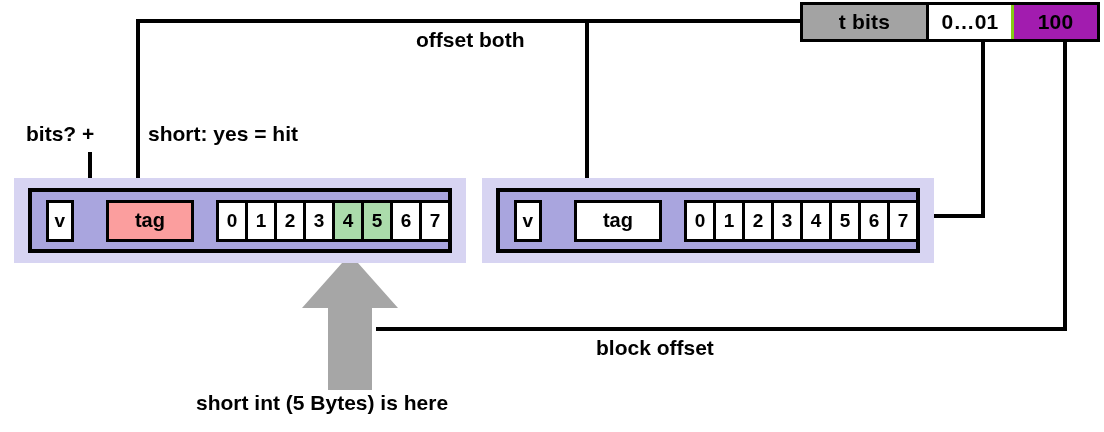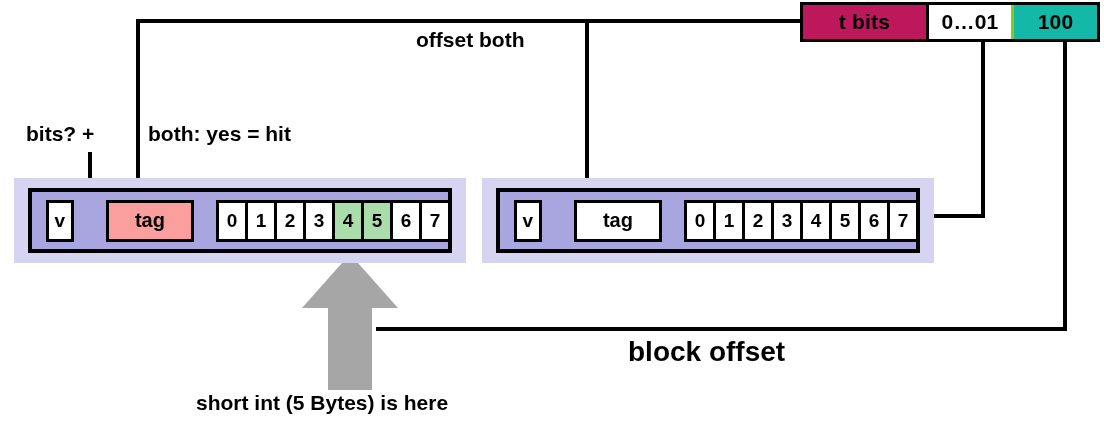--- a/index.html
+++ b/index.html
@@ -38,31 +38,31 @@
     align-items: center;
     justify-content: center;
     font-weight: bold;
     font-size: 21px;
     color: #000;
     box-sizing: border-box;
     letter-spacing: .2px;
   }
   #addr-tbits {
     width: 126px;
-    background: #be185d;
+    background: #a3a3a3;
     border-right: 3px solid #000;
   }
   #addr-index {
     width: 85px;
     background: #ffffff;
     border-right: 3px solid #84cc16;
   }
   #addr-offset {
     width: 83px;
-    background: #14b8a6;
+    background: #a21caf;
   }
 
   
   .cache-outer {
     position: absolute;
     top: 178px;
     height: 85px;
     background: #D7D4F2;
     box-sizing: border-box;
   }
@@ -118,21 +118,21 @@
   
   .label {
     position: absolute;
     font-weight: bold;
     color: #000;
     white-space: nowrap;
   }
   #label-compare-both { left: 416px; top: 28px;  font-size: 21px; }
   #label-valid        { left: 26px;  top: 122px; font-size: 21px; }
   #label-match        { left: 148px; top: 122px; font-size: 21px; }
-  #label-block-offset { left: 628px; top: 336px; font-size: 28px; }
+  #label-block-offset { left: 596px; top: 336px; font-size: 21px; }
   #label-short-int    { left: 196px; top: 391px; font-size: 21px; }
 
   
   #valid-divider {
     position: absolute;
     left: 136px;
     top: 118px;
     width: 3px;
     height: 30px;
     background: #000;
@@ -211,19 +211,19 @@
       </div>
     </div>
   </div>
 
   <div class="label" id="label-compare-both">offset both</div>
 
   <div class="label" id="label-valid">bits?  +</div>
 
   <div id="valid-divider"></div>
 
-  <div class="label" id="label-match">both: yes = hit</div>
+  <div class="label" id="label-match">short: yes = hit</div>
 
   <div class="label" id="label-block-offset">block offset</div>
 
   <div class="label" id="label-short-int">short int (5 Bytes) is here</div>
 
 </div>
 
 </body></html>

